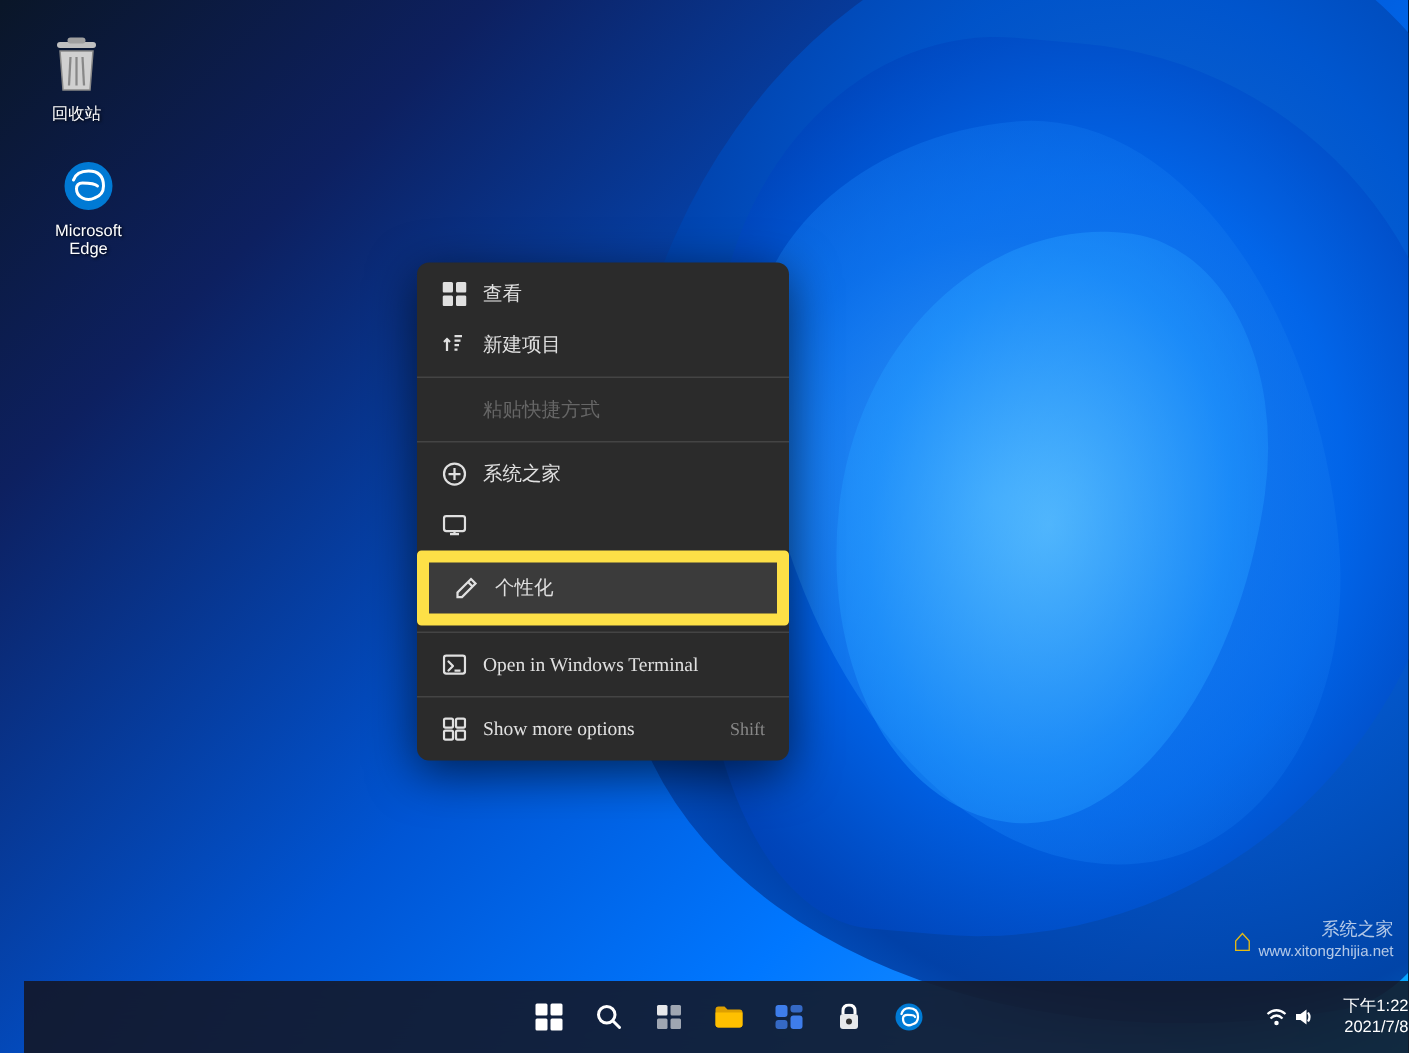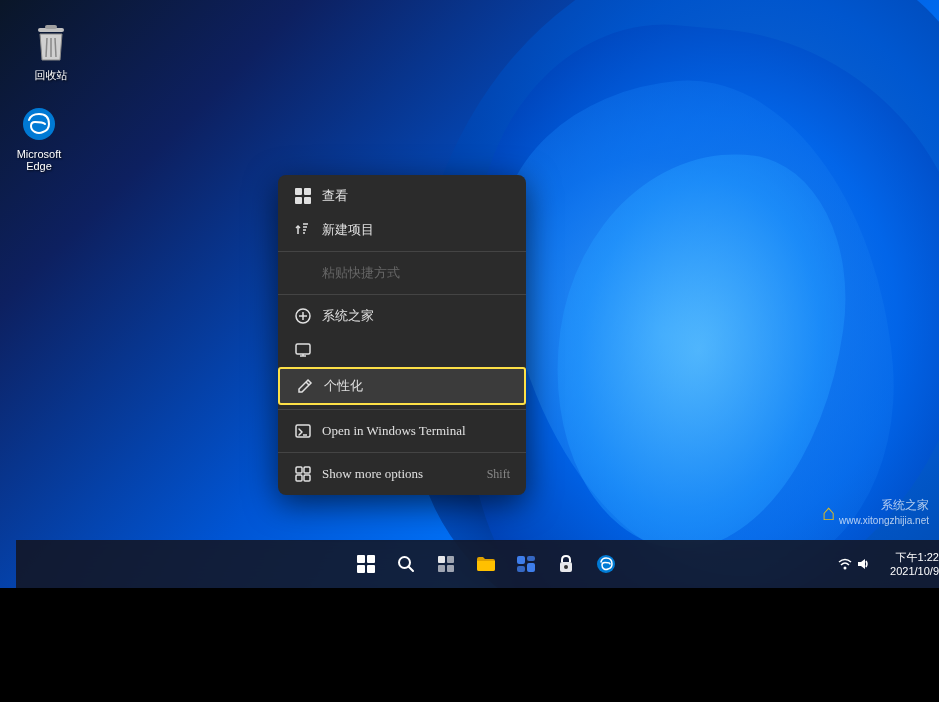--- a/index.html
+++ b/index.html
@@ -9,21 +9,21 @@
       height: 702px;
       overflow: hidden;
       font-family: 'Segoe UI', sans-serif;
       position: relative;
       background: #000;
     }
 
     
     .desktop {
       width: 939px;
-      height: 588px;
+      height: 702px;
       position: relative;
       overflow: hidden;
       background: linear-gradient(135deg, #0a1628 0%, #0d2060 20%, #0055d4 50%, #0077ff 70%, #1a8fff 85%, #00aaff 100%);
     }
 
     
     .wave-container {
       position: absolute;
       right: 0;
       top: 0;
@@ -191,21 +191,21 @@
       gap: 10px;
       padding: 8px 16px;
       color: #e0e0e0;
       font-size: 13px;
       cursor: pointer;
       position: relative;
     }
 
     .menu-item.highlighted {
       background: rgba(255,255,255,0.08);
-      border: 2px solid #fde047;
+      border: 8px solid #fde047;
       border-radius: 3px;
     }
 
     .menu-item.disabled {
       color: #666;
       cursor: default;
     }
 
     .menu-item .menu-icon {
       width: 18px;
@@ -291,21 +291,21 @@
         <path d="M8 10 L10 36 L28 36 L30 10 Z" fill="#d0d0d0" stroke="#888" stroke-width="1"></path>
 
         <line x1="15" y1="14" x2="14" y2="33" stroke="#888" stroke-width="1.5"></line>
         <line x1="19" y1="14" x2="19" y2="33" stroke="#888" stroke-width="1.5"></line>
         <line x1="23" y1="14" x2="24" y2="33" stroke="#888" stroke-width="1.5"></line>
       </svg>
     </div>
     <div class="icon-label">回收站</div>
   </div>
 
-  <div class="desktop-icon" style="top:100px;left:3px;justify-content:space-between;">
+  <div class="desktop-icon" style="top:100px;left:23px;justify-content:space-between;">
     <div class="icon-img">
       <svg width="36" height="36" viewBox="0 0 36 36" fill="none" xmlns="http://www.w3.org/2000/svg">
         <circle cx="18" cy="18" r="16" fill="url(#edgeGrad)"></circle>
         <path d="M8 14 Q10 8 18 8 Q28 8 28 18 Q28 24 22 26 Q18 28 14 26 Q10 24 10 20 Q10 16 14 16 Q22 16 24 18" stroke="#fff" stroke-width="2" fill="none" stroke-linecap="round"></path>
         <defs>
           <linearGradient id="edgeGrad" x1="0" y1="0" x2="36" y2="36">
             <stop offset="0%" stop-color="#0078d4"></stop>
             <stop offset="50%" stop-color="#00a8e0"></stop>
             <stop offset="100%" stop-color="#1fcecb"></stop>
           </linearGradient>
@@ -493,18 +493,18 @@
           <path d="M3 8 Q7 4 11 8" stroke="white" stroke-width="1.5" fill="none"></path>
           <circle cx="7" cy="11" r="1.5" fill="white"></circle>
         </svg>
         <svg width="14" height="14" viewBox="0 0 14 14" fill="none">
           <path d="M2 5 L2 9 L5 9 L9 12 L9 2 L5 5 Z" fill="white"></path>
           <path d="M10 4 Q12 7 10 10" stroke="white" stroke-width="1.5" fill="none"></path>
         </svg>
       </div>
       <div class="taskbar-time">
         <div>下午1:22</div>
-        <div>2021/10/9</div>
+        <div>2021/7/8</div>
       </div>
     </div>
   </div>
 
 </div>
 
 </body></html>

